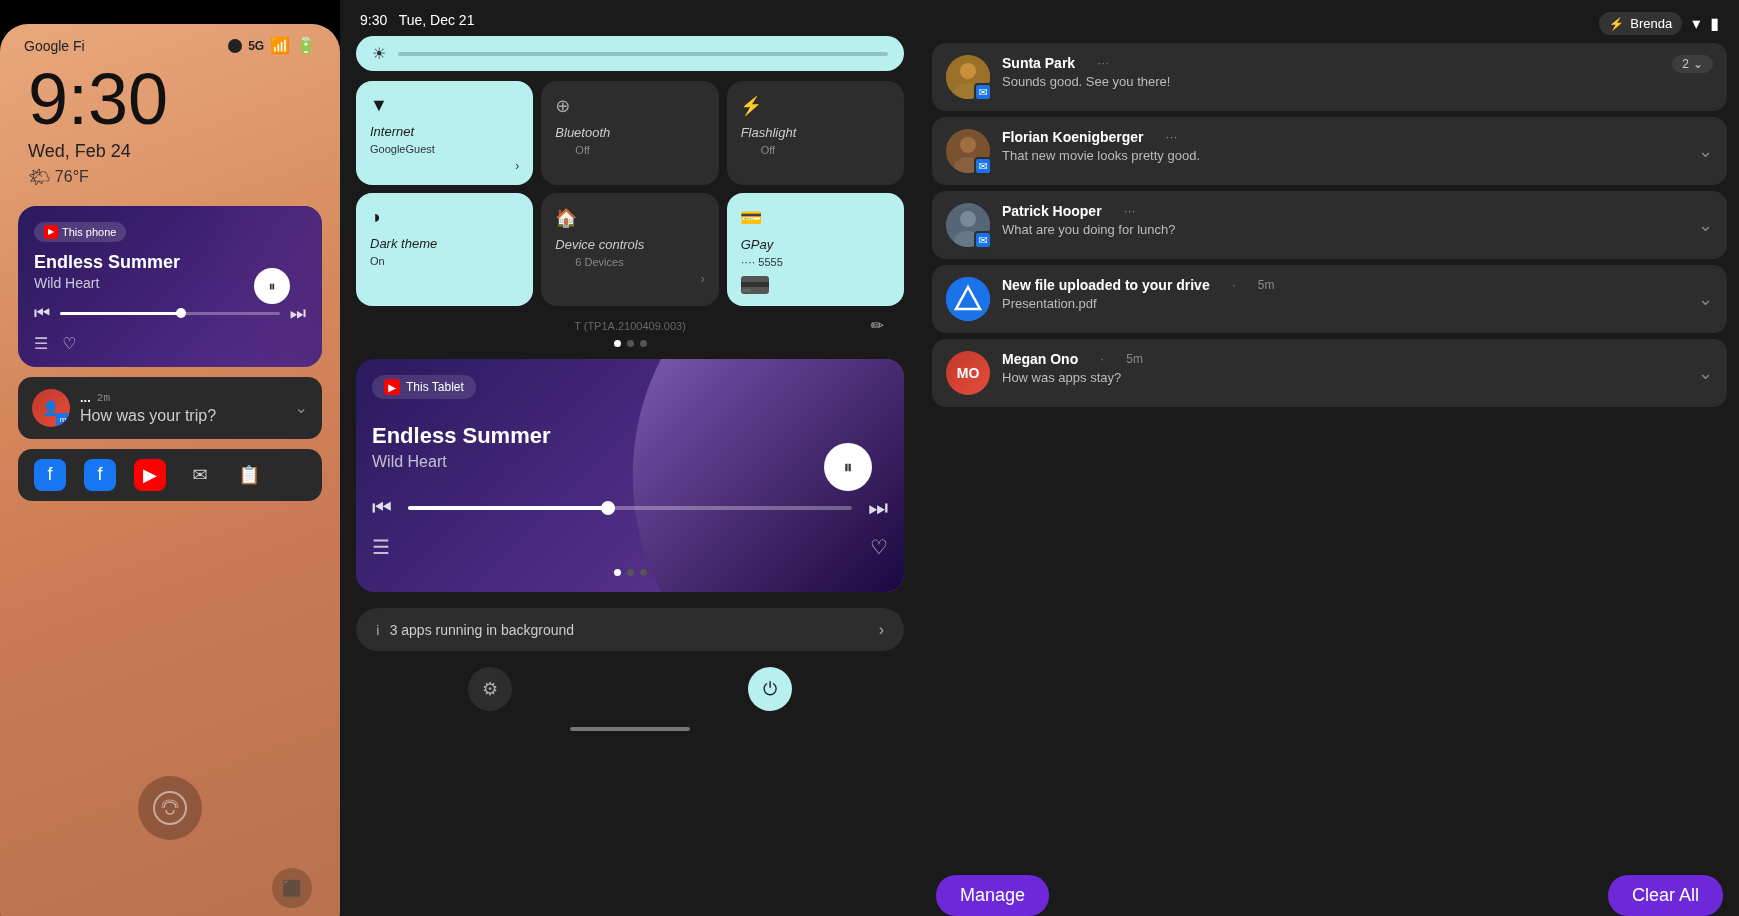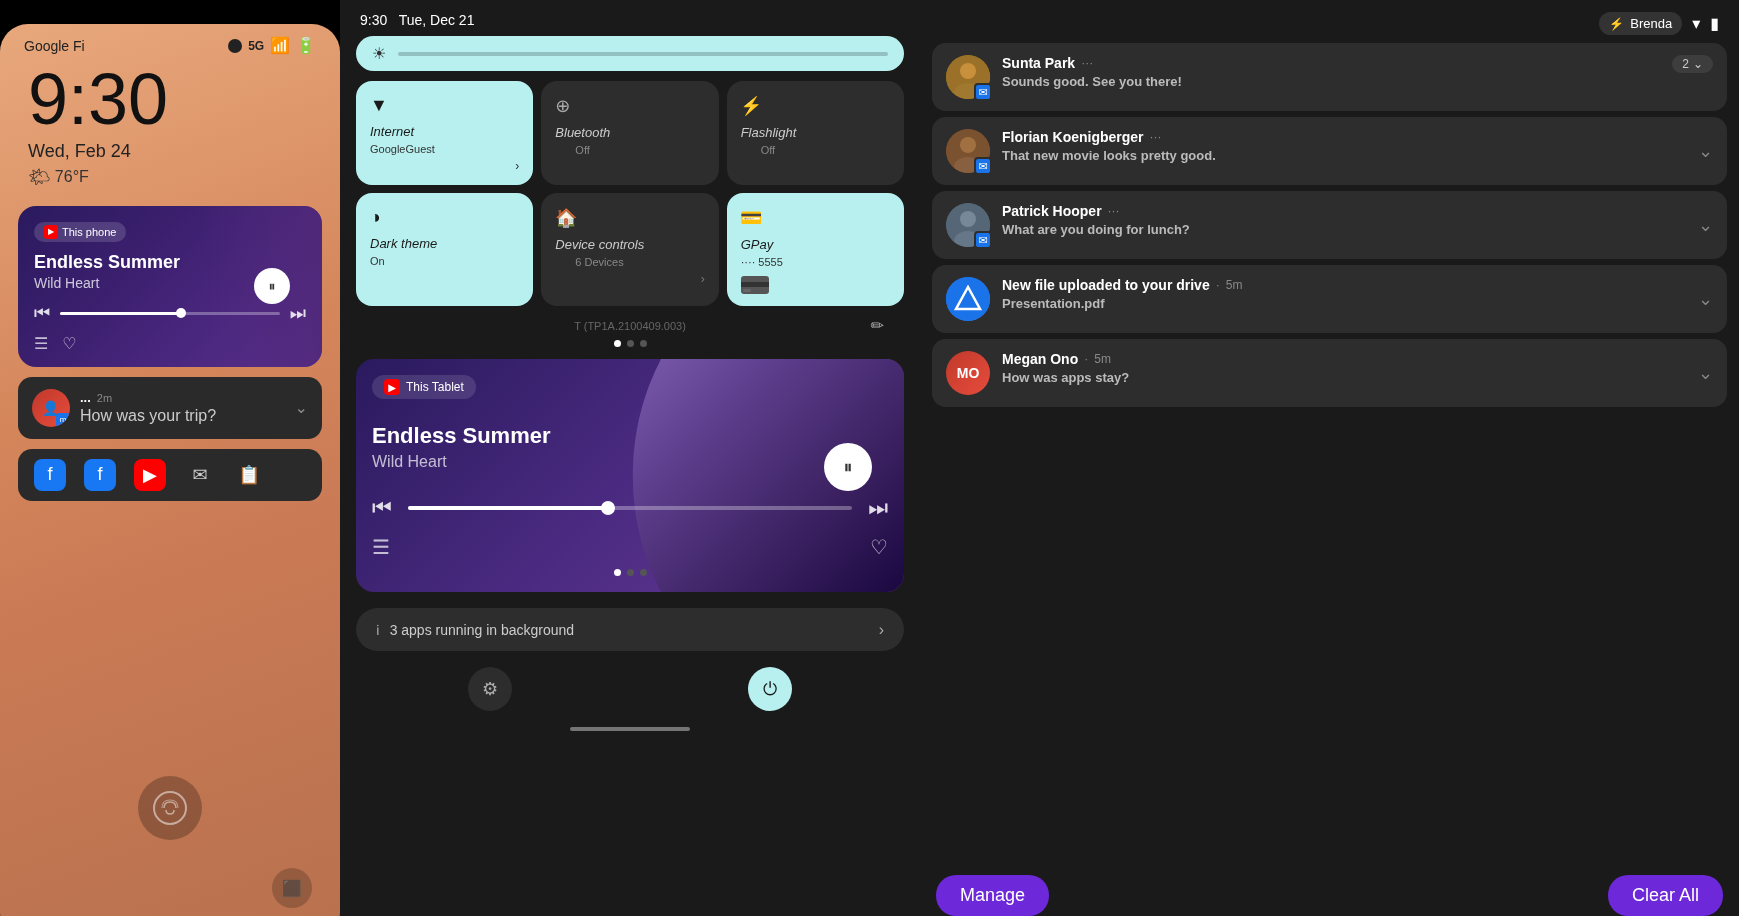--- a/index.html
+++ b/index.html
@@ -224,20 +224,21 @@
       margin-bottom: 2px;
     }
     .notif-name {
       font-size: 13px;
       font-weight: 600;
       color: #fff;
     }
     .notif-time {
       font-size: 11px;
       color: #888;
+      font-family: Liberation Mono, monospace;
     }
     .notif-text {
       font-size: 16px;
       color: #ccc;
     }
     .notif-chevron {
       color: #888;
       font-size: 16px;
     }
 
@@ -688,40 +689,39 @@
       align-items: center;
       justify-content: center;
       font-size: 11px;
       border: 2px solid #2d2d2d;
     }
     .ni-app-badge-blue { background: #1a73e8; color: white; }
     .ni-content { flex: 1; }
     .ni-header {
       display: flex;
       align-items: center;
-      gap: 6px;
+      gap: 22px;
       margin-bottom: 3px;
     }
     .ni-name {
       font-size: 14px;
       font-weight: 600;
       color: #fff;
     }
     .ni-time {
       font-size: 12px;
       color: #888;
     }
     .ni-dot-sep {
       font-size: 12px;
       color: #888;
     }
     .ni-text {
       font-size: 13px;
       color: #bbb;
-      font-weight: bold;
     }
     .ni-chevron {
       color: #888;
       font-size: 18px;
       align-self: center;
     }
     .ni-expand-badge {
       background: #3d3d3d;
       border-radius: 12px;
       padding: 2px 10px;

